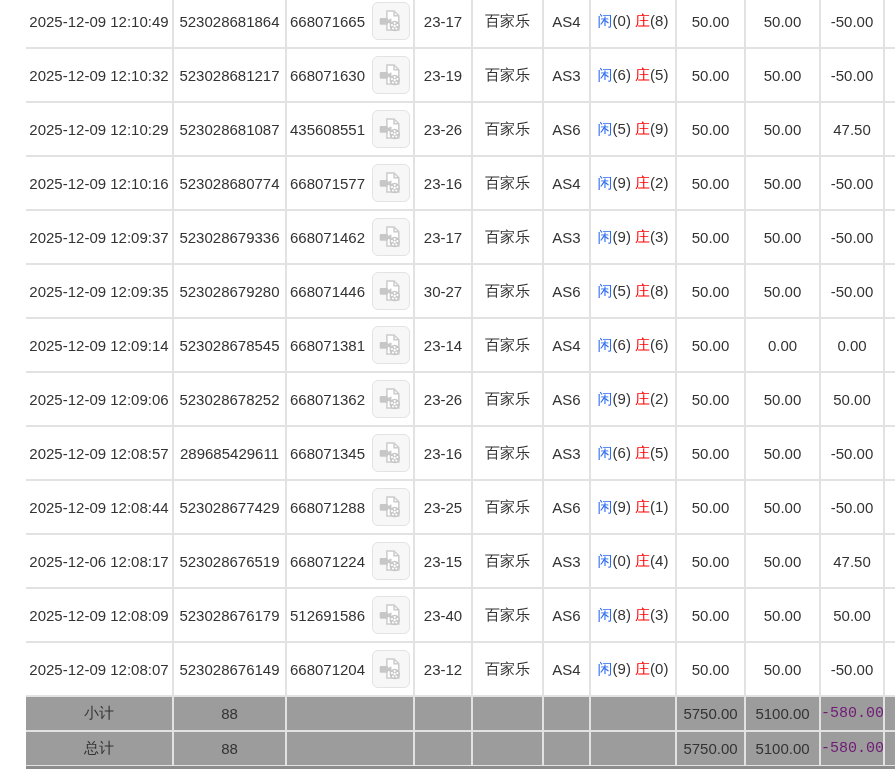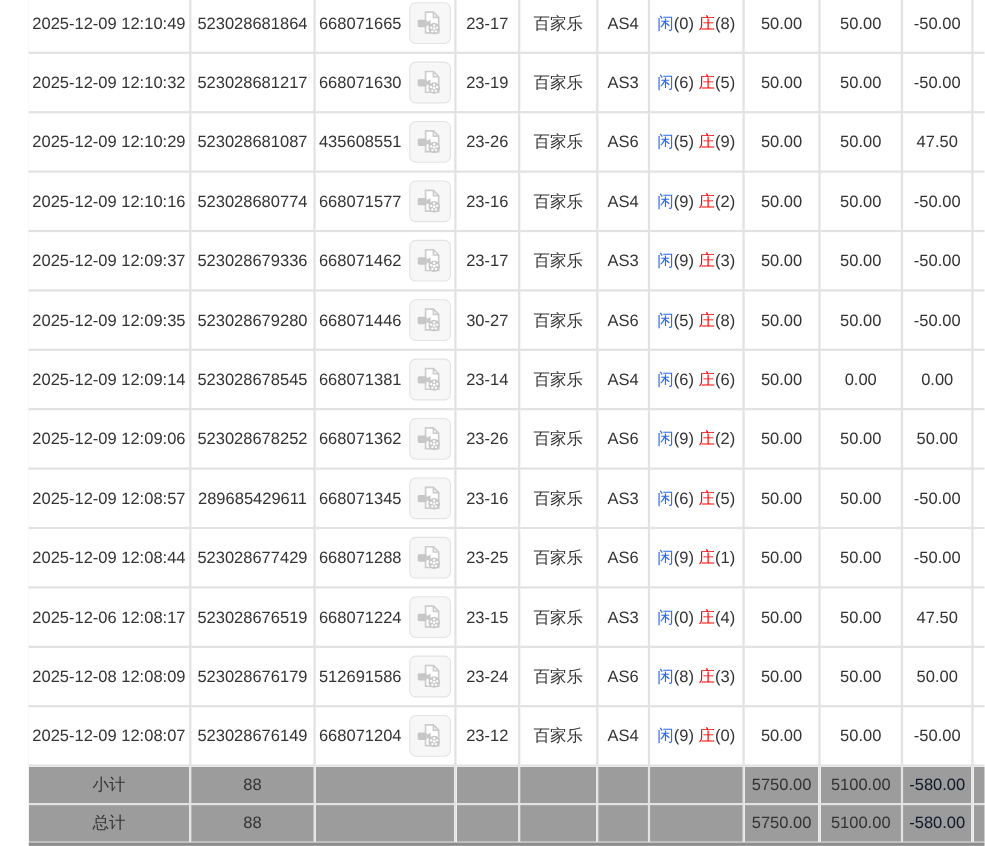--- a/index.html
+++ b/index.html
@@ -59,21 +59,21 @@
     cursor: pointer;
     box-sizing: border-box;
   }
   tfoot td {
     background: #9c9c9c;
     color: #ffffff;
     height: 33px;
     font-size: 15px;
     border: 2px solid #e2e2e2;
   }
-  tfoot td.neg { color: #0f172a; }
+  tfoot td.neg { color: #701a75; font-family: Liberation Mono, monospace; }
   .bottom-strip {
     position: absolute;
     left: 0;
     bottom: 0;
     width: 895px;
     height: 3px;
     background: #8d8d8d;
   }
 </style>
 </head>
@@ -475,21 +475,21 @@
     <td>
       <span class="blue">闲</span><span>(0)</span>
       <span class="red">庄</span><span>(4)</span>
     </td>
     <td class="blue">50.00</td>
     <td>50.00</td>
     <td>47.50</td>
     <td></td>
   </tr>
           <tr class="data-row">
-    <td>2025-12-08 12:08:09</td>
+    <td>2025-12-09 12:08:09</td>
     <td>523028676179</td>
     <td>
       <span class="c-round-wrap">
         <span>512691586</span>
         <span class="video-btn">
           <svg width="26" height="26" viewBox="0 0 24 24">
             <path d="M8.2 2.8 h6.6 l4.4 4.4 v13 h-11 z" fill="#ffffff" stroke="#cccccc" stroke-width="1.4"></path>
             <path d="M14.8 2.8 v4.4 h4.4" fill="none" stroke="#cccccc" stroke-width="1.4"></path>
             <rect x="1.6" y="9.2" width="7.6" height="6.2" rx="1.2" fill="#c7c7c7"></rect>
             <path d="M9.2 11.0 l3.2 -1.6 v5.8 l-3.2 -1.6 z" fill="#c7c7c7"></path>
@@ -497,21 +497,21 @@
             <circle cx="15.4" cy="16.6" r="1.1" fill="#ffffff"></circle>
             <circle cx="15.4" cy="13.9" r="1.0" fill="#ffffff"></circle>
             <circle cx="12.9" cy="15.8" r="1.0" fill="#ffffff"></circle>
             <circle cx="13.9" cy="18.9" r="1.0" fill="#ffffff"></circle>
             <circle cx="16.9" cy="18.9" r="1.0" fill="#ffffff"></circle>
             <circle cx="17.9" cy="15.8" r="1.0" fill="#ffffff"></circle>
           </svg>
         </span>
       </span>
     </td>
-    <td>23-24</td>
+    <td>23-40</td>
     <td>百家乐</td>
     <td>AS6</td>
     <td>
       <span class="blue">闲</span><span>(8)</span>
       <span class="red">庄</span><span>(3)</span>
     </td>
     <td class="blue">50.00</td>
     <td>50.00</td>
     <td>50.00</td>
     <td></td>

